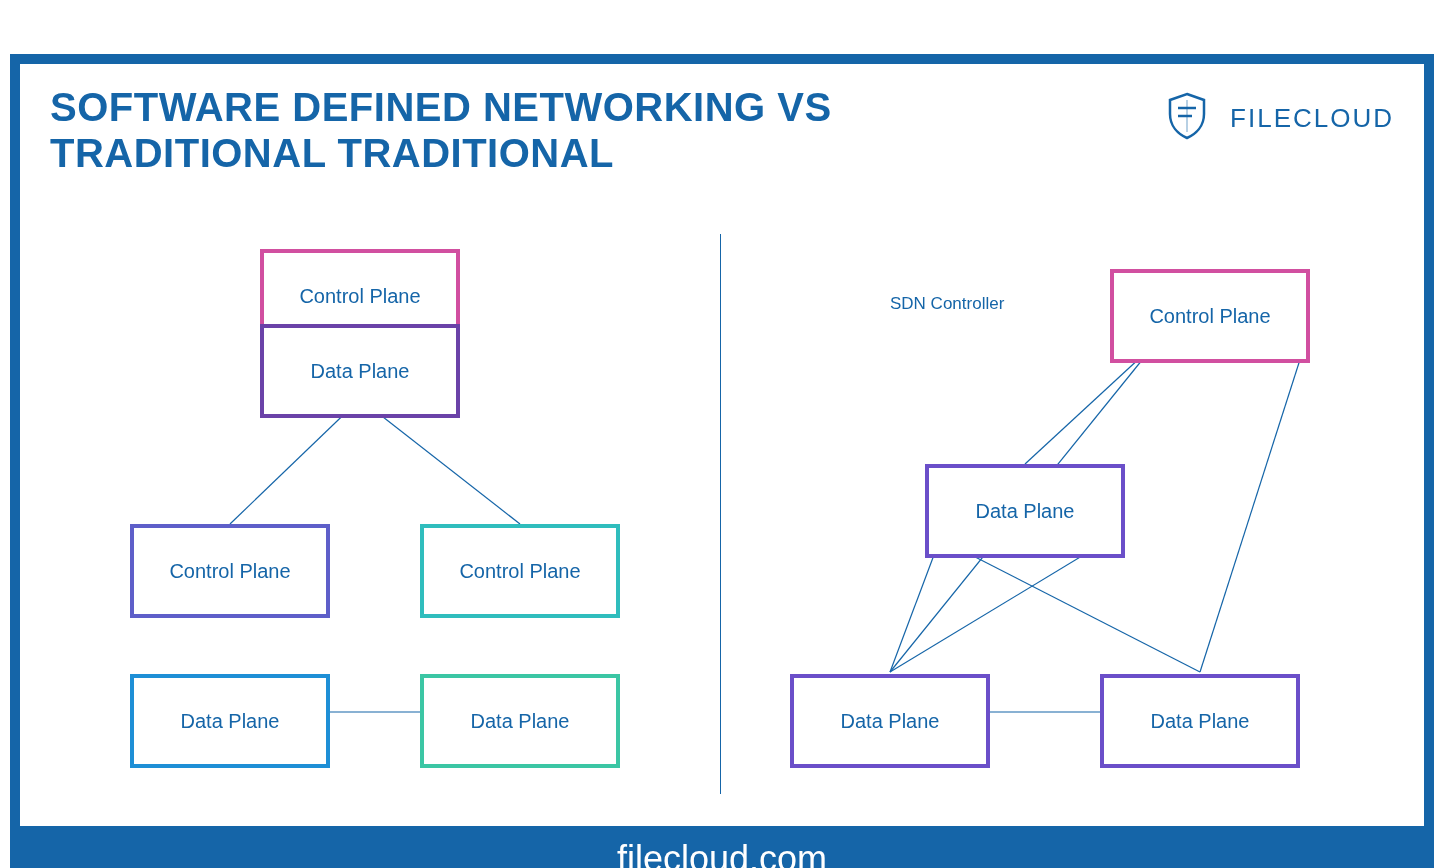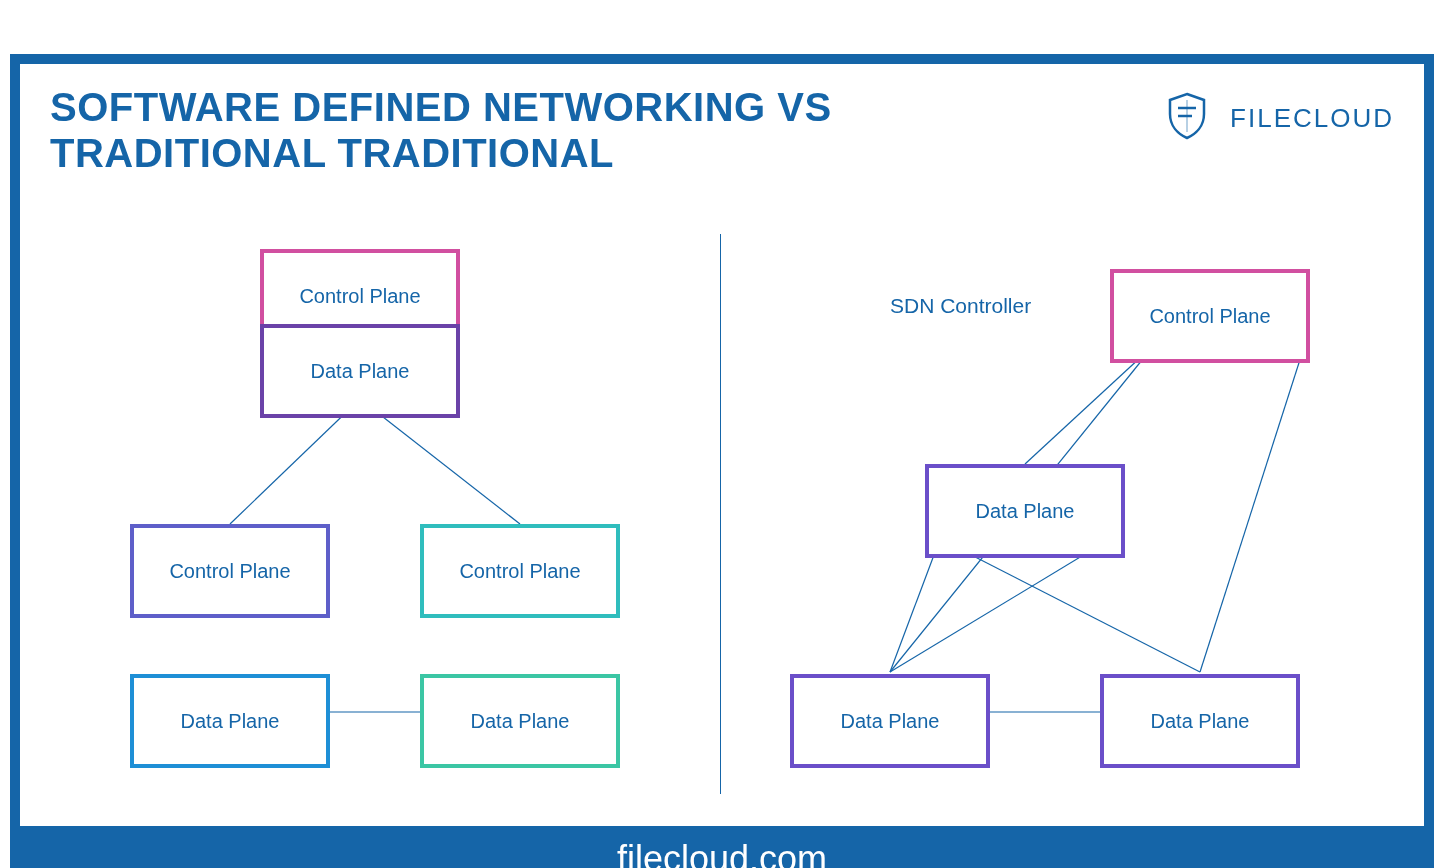--- a/index.html
+++ b/index.html
@@ -81,21 +81,21 @@
     align-items: center;
     justify-content: center;
     color: #1565A8;
     font-size: 20px;
     font-weight: 500;
     z-index: 2;
   }
   .sdn-label {
     position: absolute;
     color: #1565A8;
-    font-size: 21px;
+    font-size: 17px;
     font-weight: 500;
     z-index: 2;
   }
   svg.lines {
     position: absolute;
     top: 0;
     left: 0;
     width: 100%;
     height: 100%;
     pointer-events: none;

